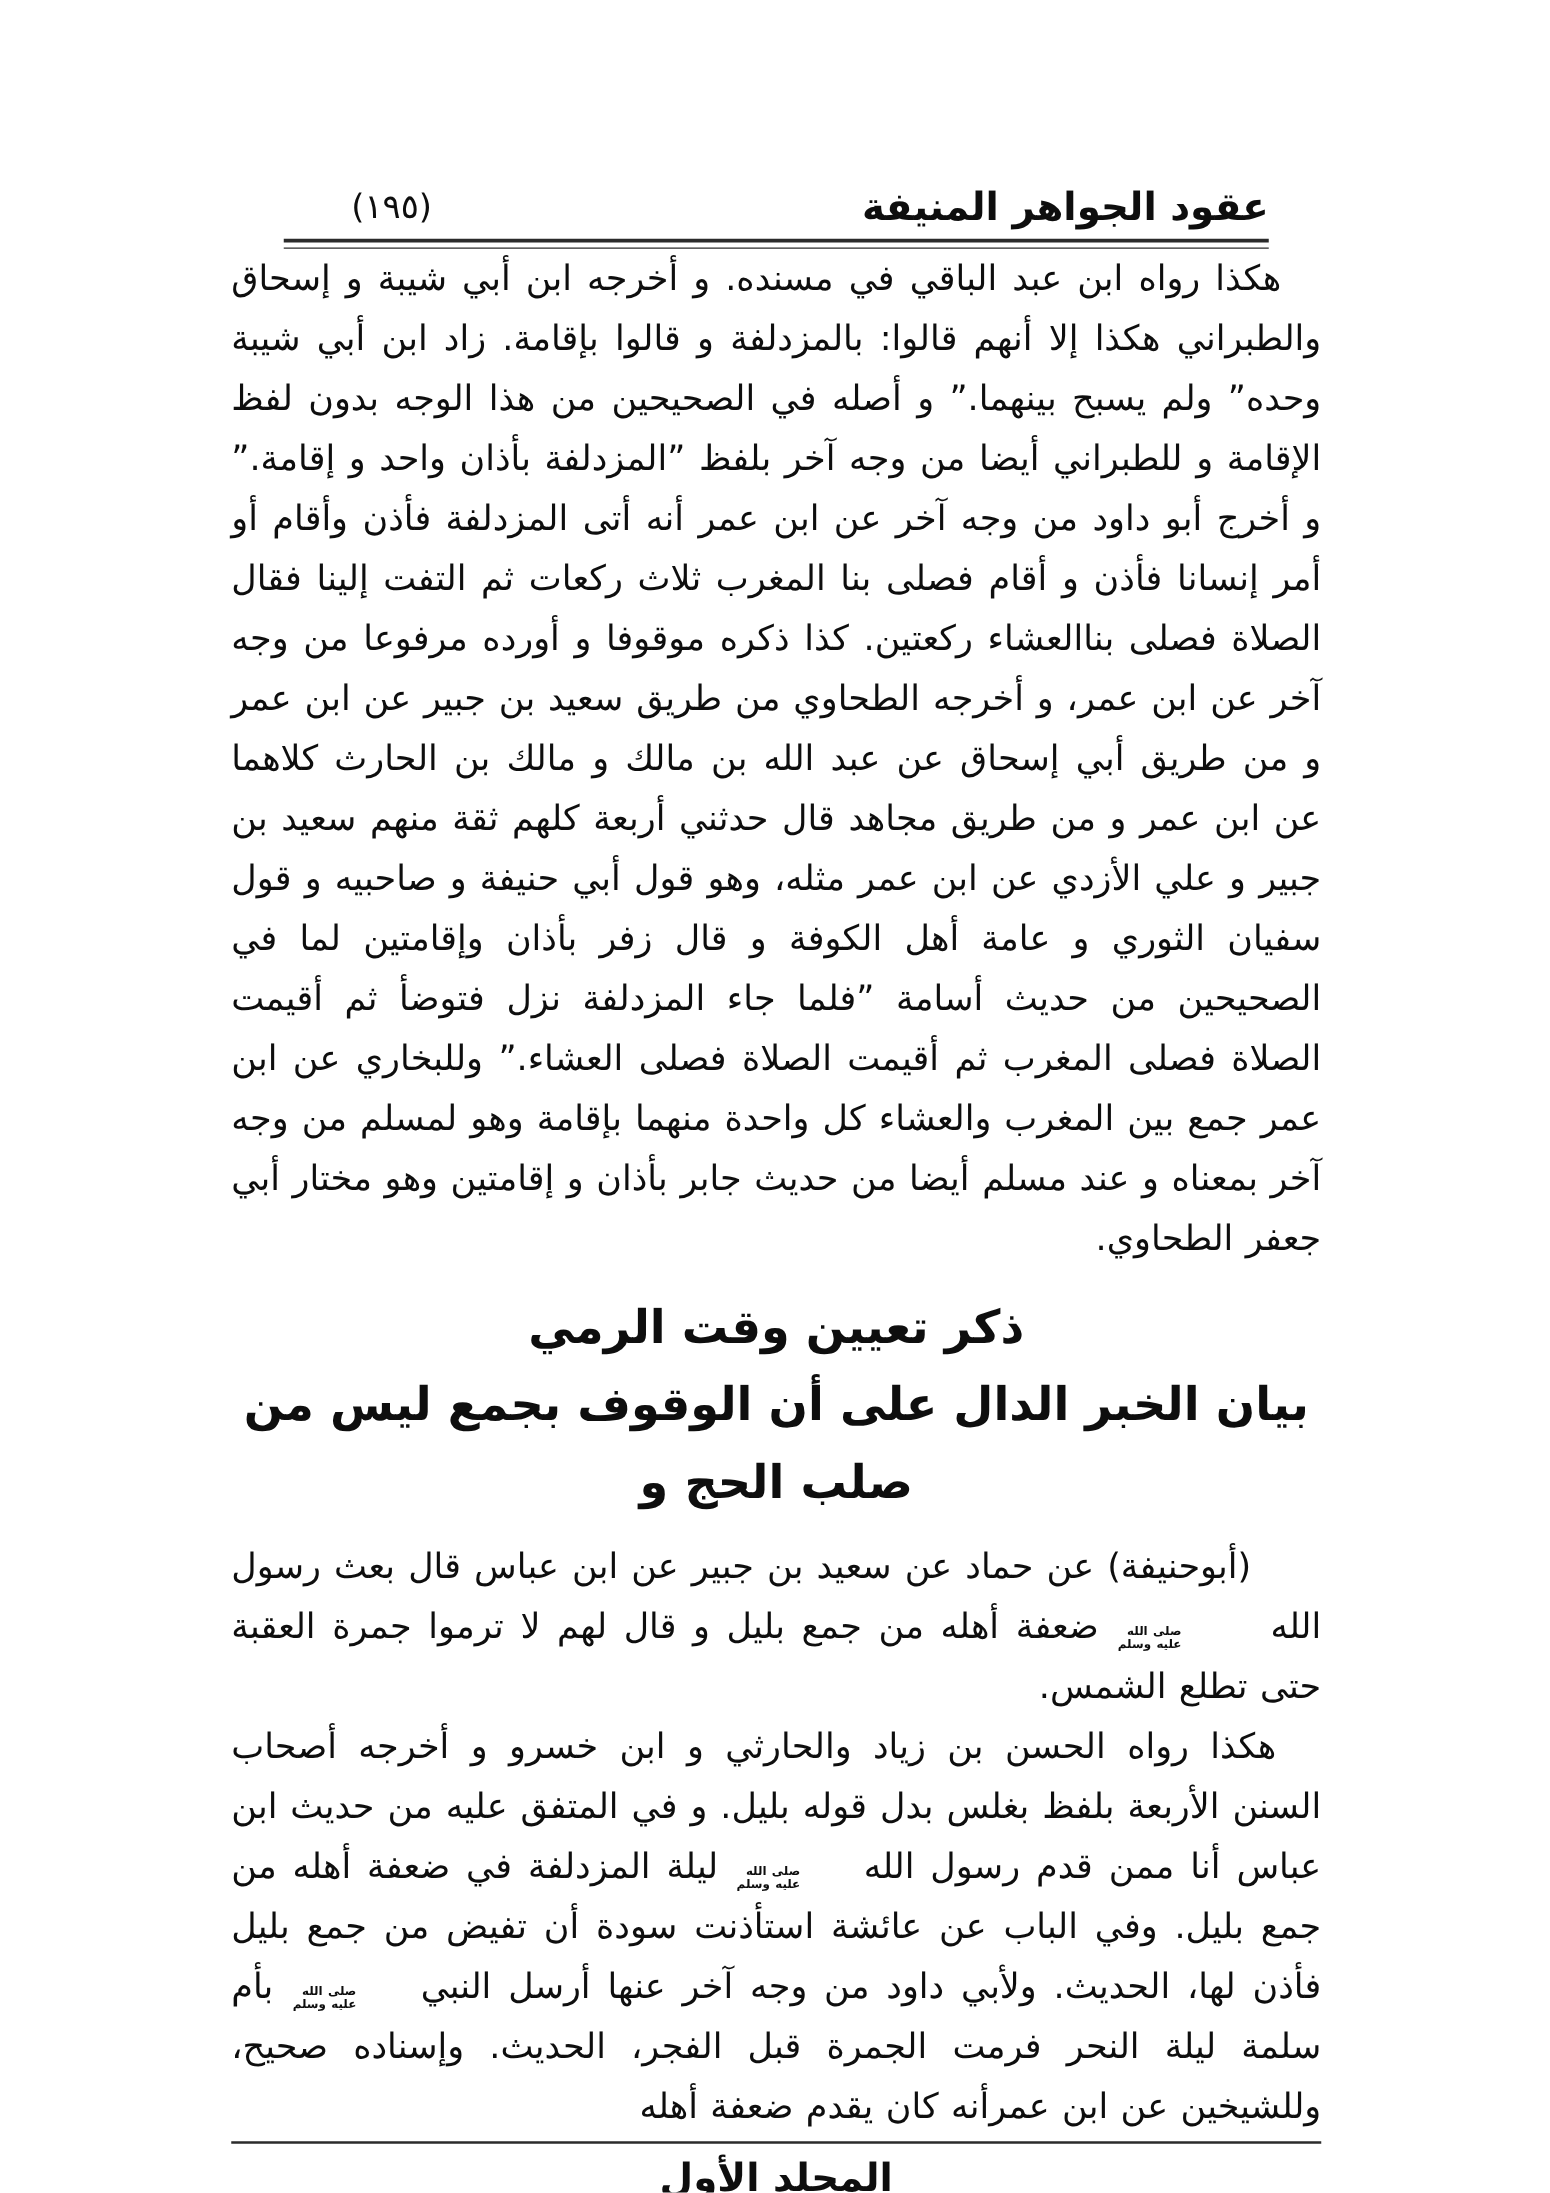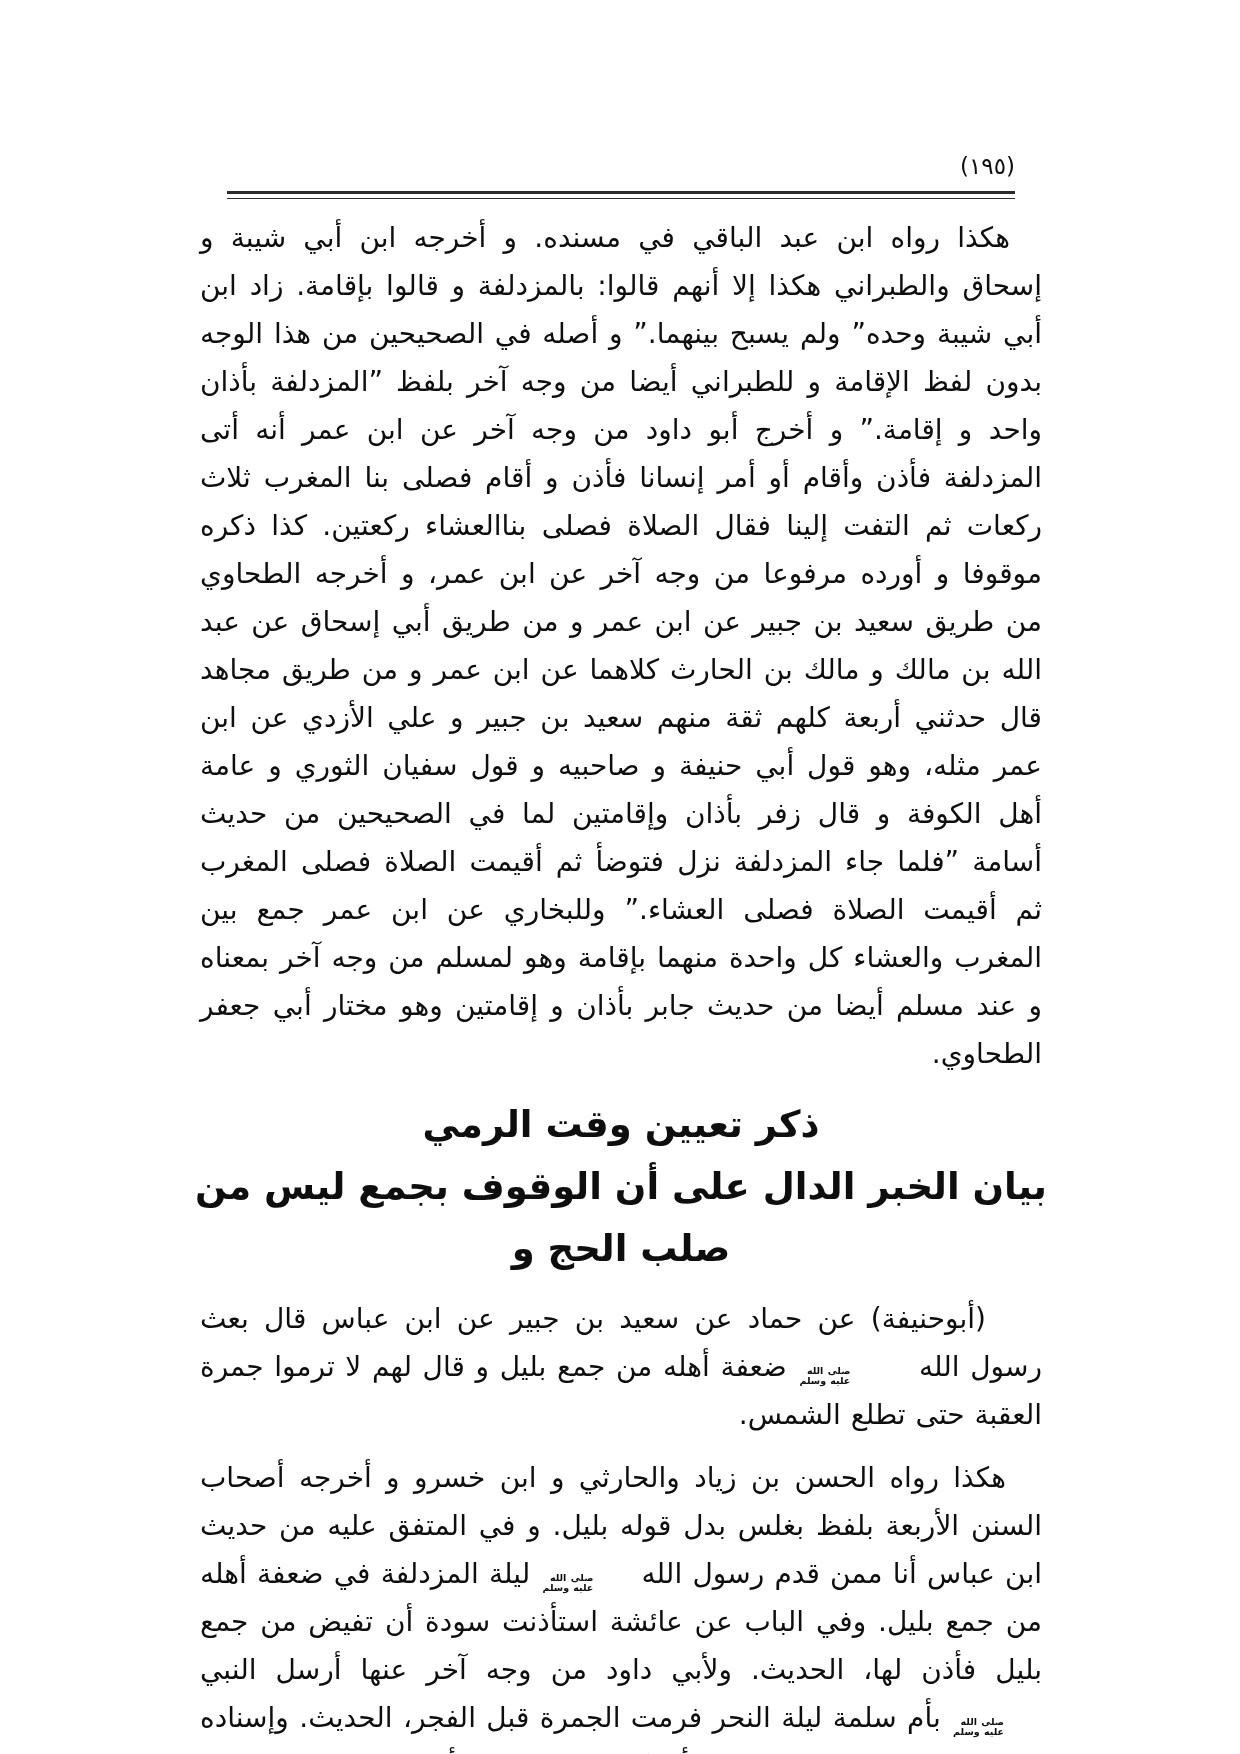--- a/index.html
+++ b/index.html
@@ -29,35 +29,35 @@
     align-items: flex-end;
     padding: 0 42px;
   }
   .book-title {
     font-weight: bold;
     font-size: 31px;
     line-height: 40px;
     letter-spacing: 0px;
   }
   .page-number {
-    font-size: 23px;
+    font-size: 27px;
     line-height: 40px;
     letter-spacing: 3px;
     padding-left: 6px;
     margin-left: 48px;
   }
   .double-rule {
     margin: 5px 42px 0 42px;
     height: 4px;
     border-top: 3px solid #2b2b2b;
     border-bottom: 1px solid #2b2b2b;
   }
   
   .body-text p {
-    margin: 15px;
+    margin: 0;
     font-size: 28px;
     line-height: 48px;
     text-align: justify;
     text-justify: inter-word;
     word-spacing: 1px;
   }
   .para-1 { margin-top: 16px; text-indent: 32px; }
   .para-2 { text-indent: 56px; }
   .para-3 { text-indent: 36px; }
   .section-heading {
@@ -92,20 +92,21 @@
     font-size: 31px;
     margin-top: 10px;
   }
 </style>
 </head>
 <body>
 
 <div class="page">
 
   <div class="header-row">
+    <div class="book-title">عقود الجواهر المنيفة</div>
     <div class="page-number">(١٩٥)</div>
   </div>
 
   <div class="double-rule"></div>
 
   <div class="body-text">
 
     <p class="para-1">هكذا رواه ابن عبد الباقي في مسنده. و أخرجه ابن أبي شيبة و إسحاق والطبراني هكذا إلا أنهم قالوا: بالمزدلفة و قالوا بإقامة. زاد ابن أبي شيبة وحده” ولم يسبح بينهما.” و أصله في الصحيحين من هذا الوجه بدون لفظ الإقامة و للطبراني أيضا من وجه آخر بلفظ ”المزدلفة بأذان واحد و إقامة.” و أخرج أبو داود من وجه آخر عن ابن عمر أنه أتى المزدلفة فأذن وأقام أو أمر إنسانا فأذن و أقام فصلى بنا المغرب ثلاث ركعات ثم التفت إلينا فقال الصلاة فصلى بناالعشاء ركعتين. كذا ذكره موقوفا و أورده مرفوعا من وجه آخر عن ابن عمر، و أخرجه الطحاوي من طريق سعيد بن جبير عن ابن عمر و من طريق أبي إسحاق عن عبد الله بن مالك و مالك بن الحارث كلاهما عن ابن عمر و من طريق مجاهد قال حدثني أربعة كلهم ثقة منهم سعيد بن جبير و علي الأزدي عن ابن عمر مثله، وهو قول أبي حنيفة و صاحبيه و قول سفيان الثوري و عامة أهل الكوفة و قال زفر بأذان وإقامتين لما في الصحيحين من حديث أسامة ”فلما جاء المزدلفة نزل فتوضأ ثم أقيمت الصلاة فصلى المغرب ثم أقيمت الصلاة فصلى العشاء.” وللبخاري عن ابن عمر جمع بين المغرب والعشاء كل واحدة منهما بإقامة وهو لمسلم من وجه آخر بمعناه و عند مسلم أيضا من حديث جابر بأذان و إقامتين وهو مختار أبي جعفر الطحاوي.</p>
 
     <div class="section-heading">

